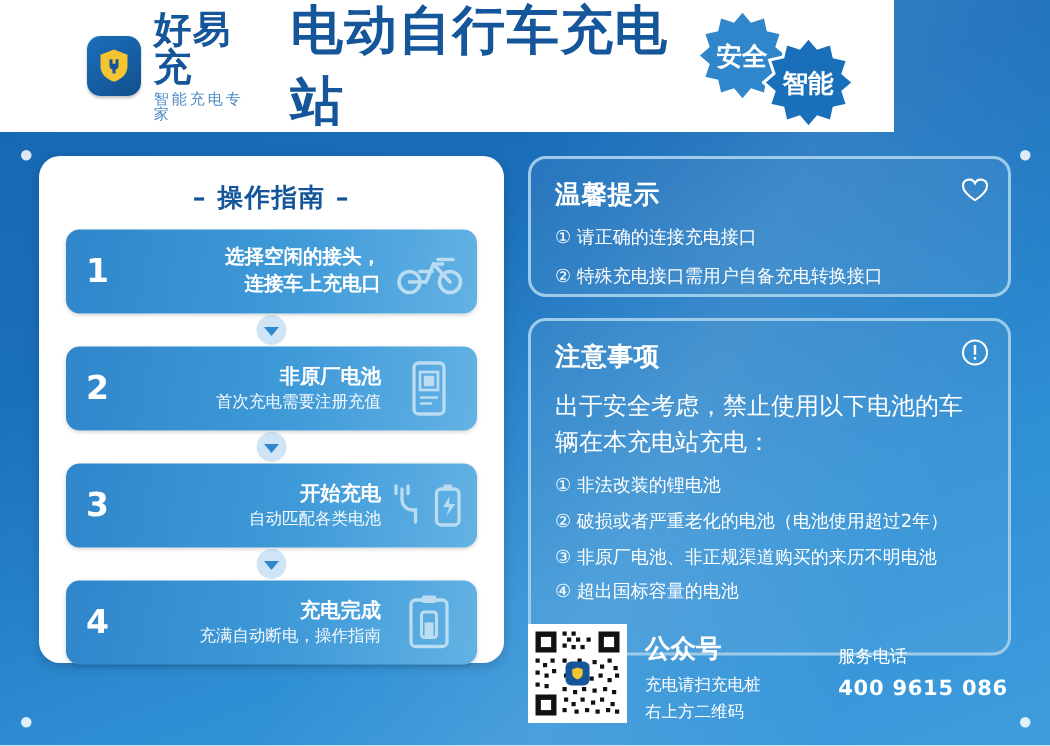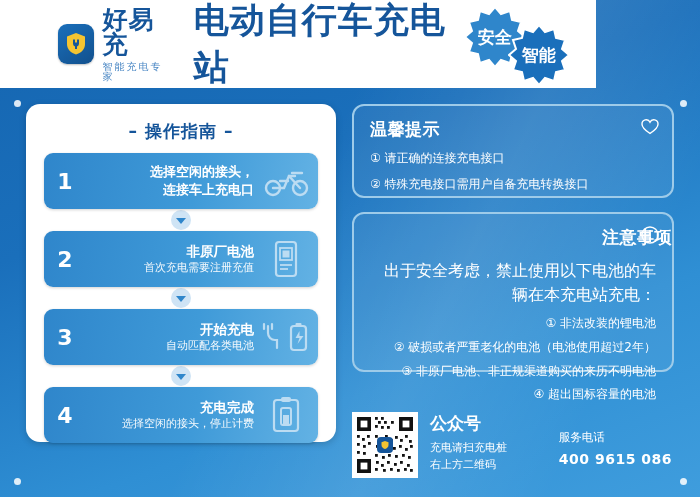--- a/index.html
+++ b/index.html
@@ -95,41 +95,41 @@
   }
 
   
   .card{
     position:absolute;left:352px;
     border:2px solid #9ecbe9;border-radius:12px;
     background:rgba(255,255,255,0.06);
     box-sizing:border-box;
   }
   .card-tips{top:104px;width:322px;height:94px;}
-  .card-notes{top:212px;width:322px;height:160px;text-align:right;}
+  .card-notes{top:212px;width:322px;height:225px;}
   .card-h{
     color:#ffffff;font-size:17px;font-weight:bold;margin:12px 0 0 16px;
     letter-spacing:.5px;font-family:"DejaVu Sans","Liberation Sans",sans-serif;
   }
   .card-corner{position:absolute;right:13px;top:12px;}
   .card-line{
     color:#ffffff;font-size:12px;margin:9px 16px 0 16px;line-height:1.4;
     font-family:"DejaVu Sans","Liberation Sans",sans-serif;
   }
   .card-lead{
     color:#ffffff;font-size:16px;margin:10px 16px 0 16px;line-height:1.5;
     font-family:"DejaVu Sans","Liberation Sans",sans-serif;
   }
   .notes-list{margin-top:8px;}
   .notes-list .card-line{margin-top:7px;}
 
   
   .bottom{
     position:absolute;left:352px;top:412px;width:322px;height:70px;
-    display:flex;align-items:flex-start;
+    display:flex;align-items:flex-end;
   }
   .qr{
     width:66px;height:66px;background:#ffffff;padding:3px;box-sizing:border-box;
     position:relative;
   }
   .qr svg{display:block;}
   .qr-logo{
     position:absolute;left:50%;top:50%;transform:translate(-50%,-50%);
     width:16px;height:16px;border-radius:4px;background:#15559a;
     display:flex;align-items:center;justify-content:center;
@@ -255,21 +255,21 @@
       </div>
 
       <div class="arrow-wrap">
           <div class="arrow"></div>
         </div>
 
       <div class="step">
         <div class="step-num">4</div>
         <div class="step-text">
           <div class="step-main">充电完成</div>
-          <div class="step-sub">选择空闲的接头，停止计费</div>
+          <div class="step-sub">充满自动断电，操作指南</div>
         </div>
         <div class="step-icon">
           <svg width="32" height="38" viewBox="0 0 32 38" aria-hidden="true">
             <rect x="4" y="4" width="24" height="31" rx="3" fill="none" stroke="#bcdcf2" stroke-width="2.2"></rect>
             <rect x="11" y="1" width="10" height="5" rx="2" fill="#bcdcf2"></rect>
             <rect x="11" y="12" width="10" height="17" rx="2" fill="none" stroke="#bcdcf2" stroke-width="2"></rect>
             <rect x="13" y="19" width="6" height="9" fill="#bcdcf2"></rect>
           </svg>
         </div>
       </div>

